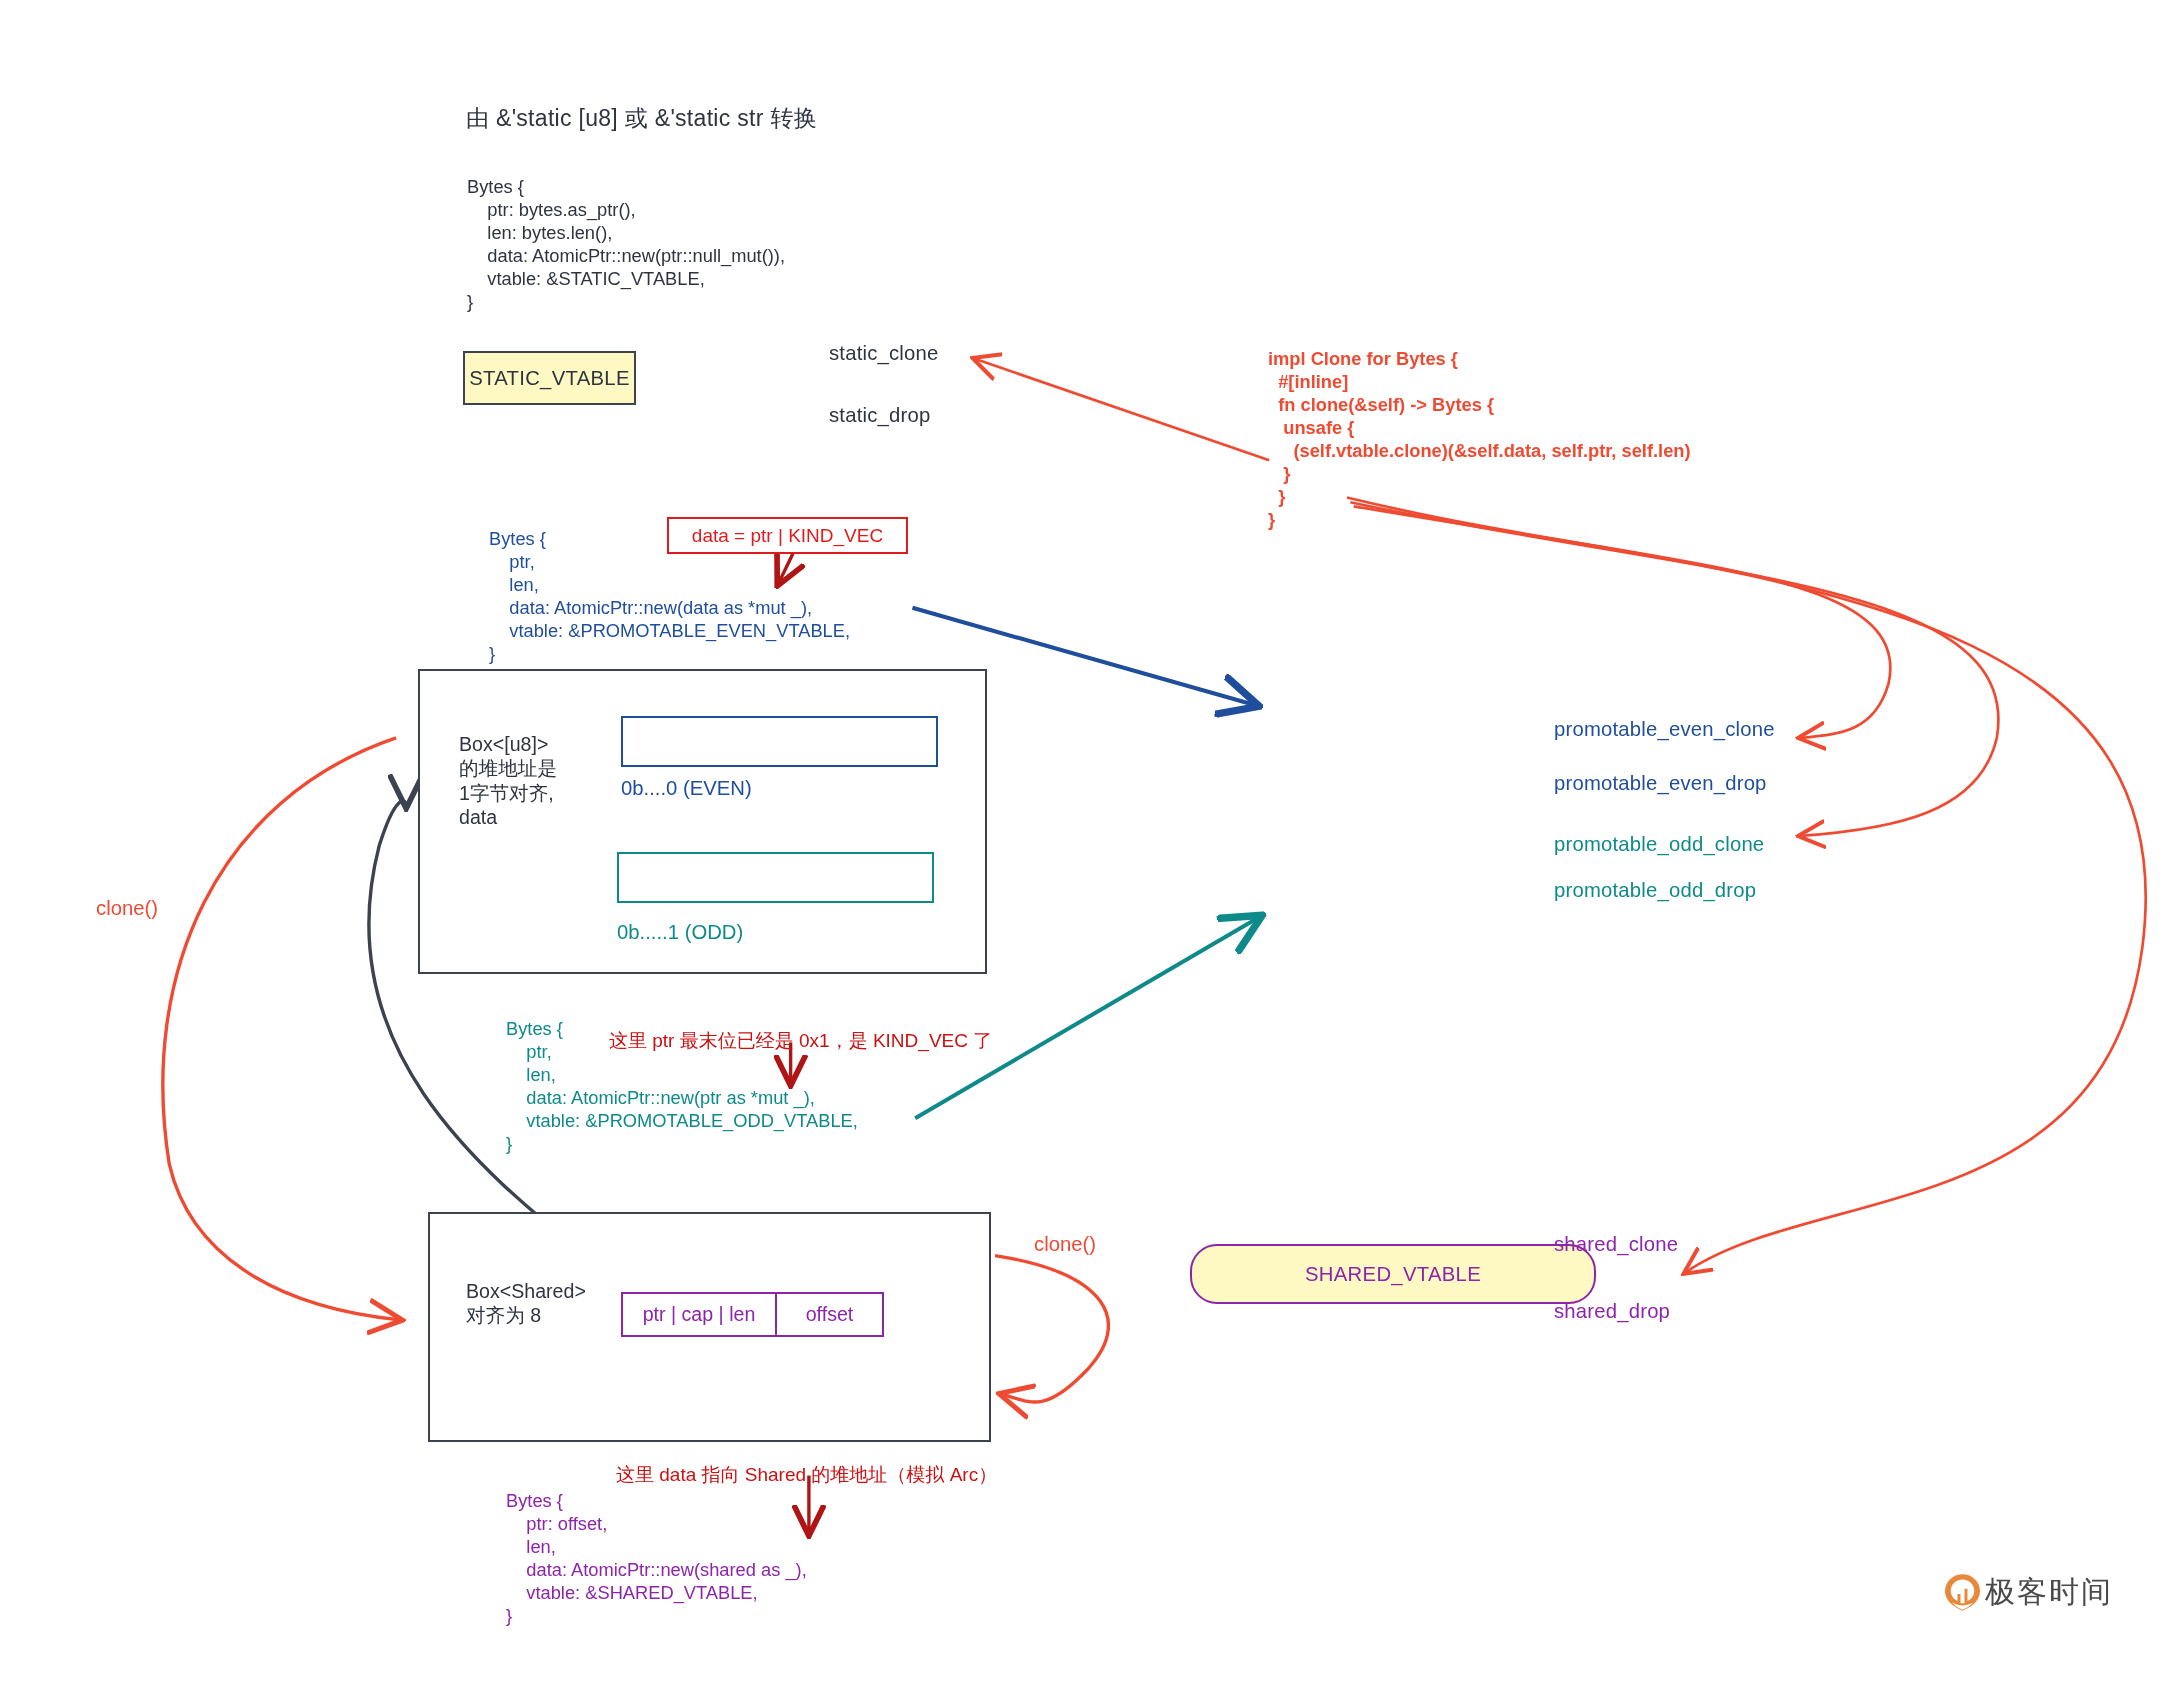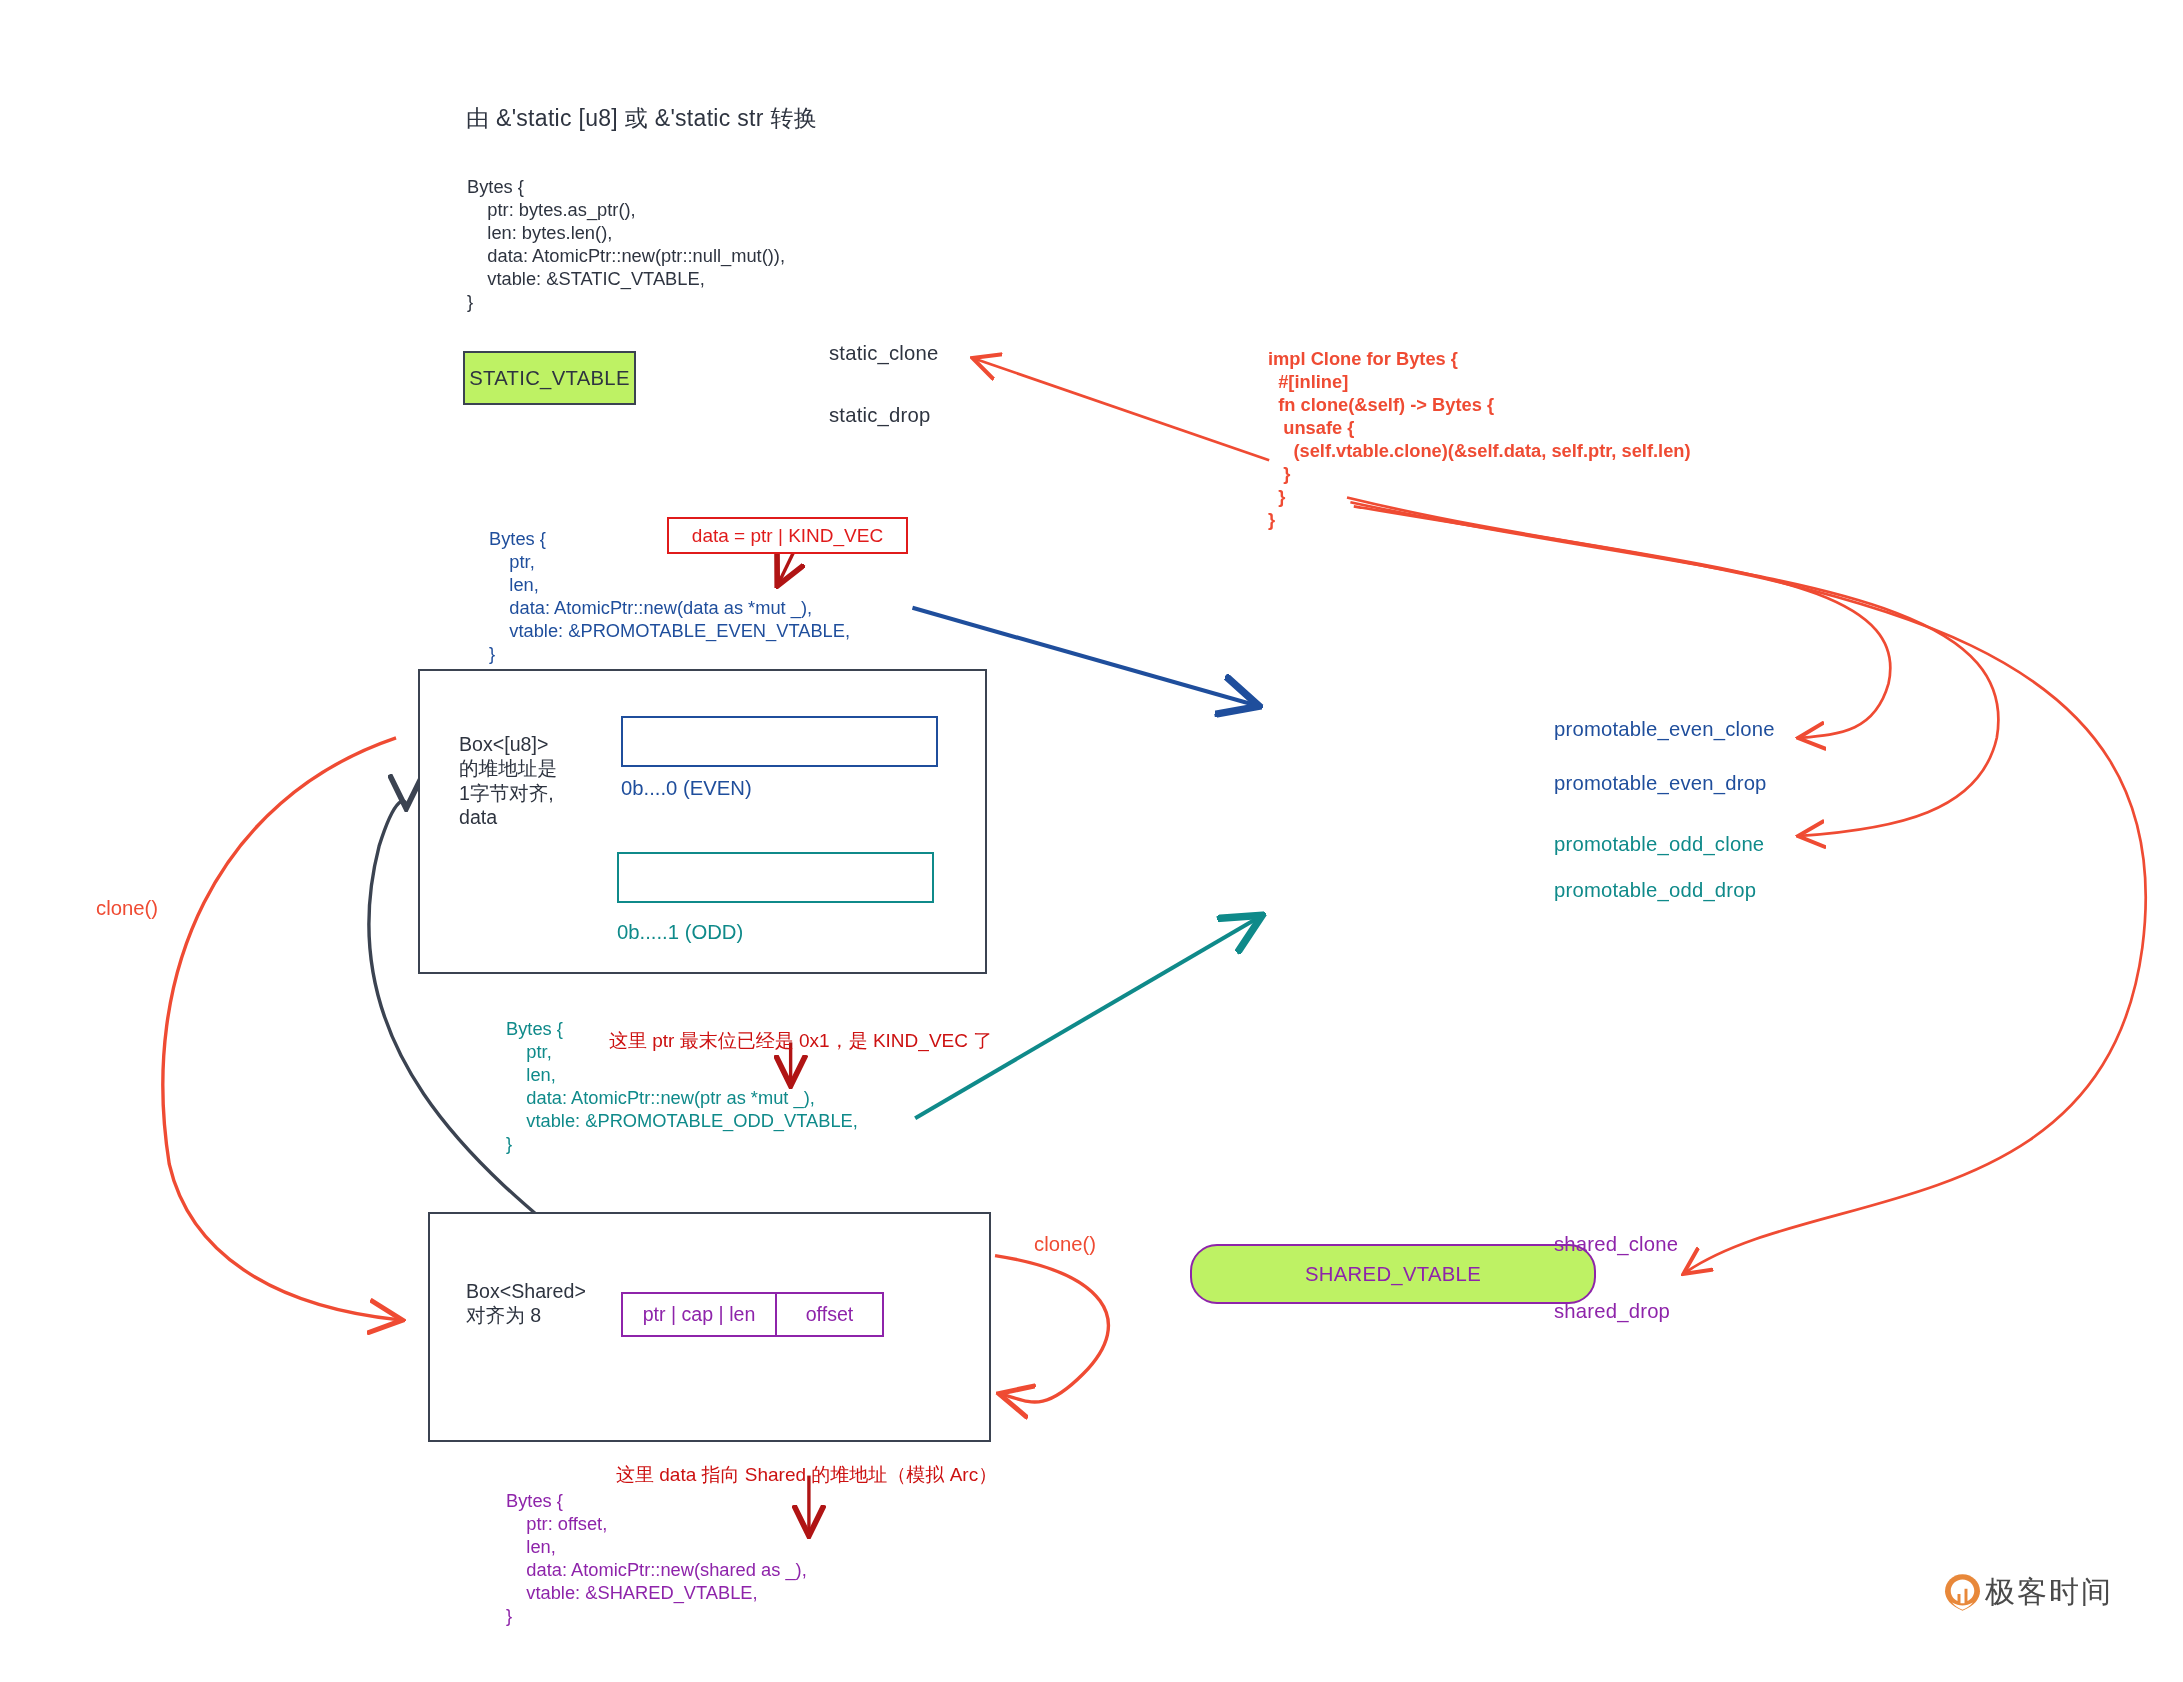--- a/index.html
+++ b/index.html
@@ -34,21 +34,21 @@
   .code.teal{color:#0f8a8a;}
   .code.purple{color:#8e24aa;}
   .code.red{color:#ef4b33;}
 
   
   .vbox{
     box-sizing:border-box;
     display:flex;
     align-items:center;
     justify-content:center;
-    background:#bef264;
+    background:#fef9c3;
     font-size:20.3px;
     letter-spacing:0.3px;
   }
   .vbox.dark{border:2px solid #3b4351;color:#2e3440;}
   .vbox.blue{border:2.7px solid #1f4e9c;color:#1f4e9c;}
   .vbox.teal{border:2.7px solid #0f8a8a;color:#0f8a8a;}
   .vbox.purple{border:2.7px solid #8e24aa;color:#8e24aa;}
 
   .vlabel{font-size:20.3px;white-space:nowrap;letter-spacing:0.2px;}
   .vlabel.dark{color:#2e3440;}

